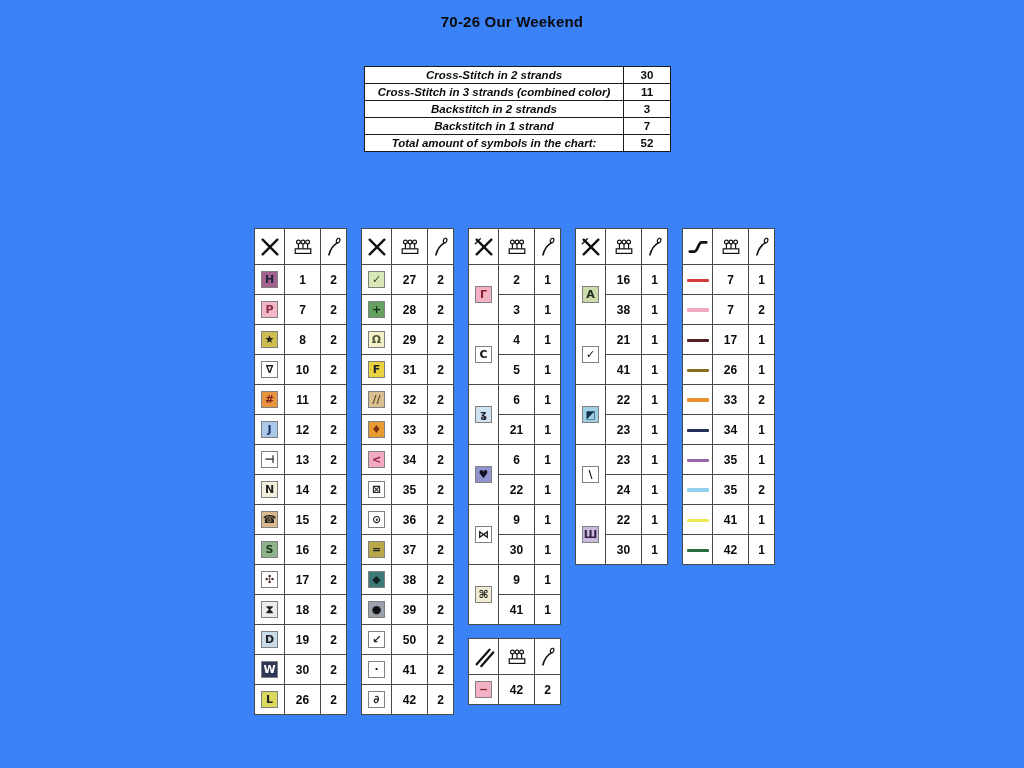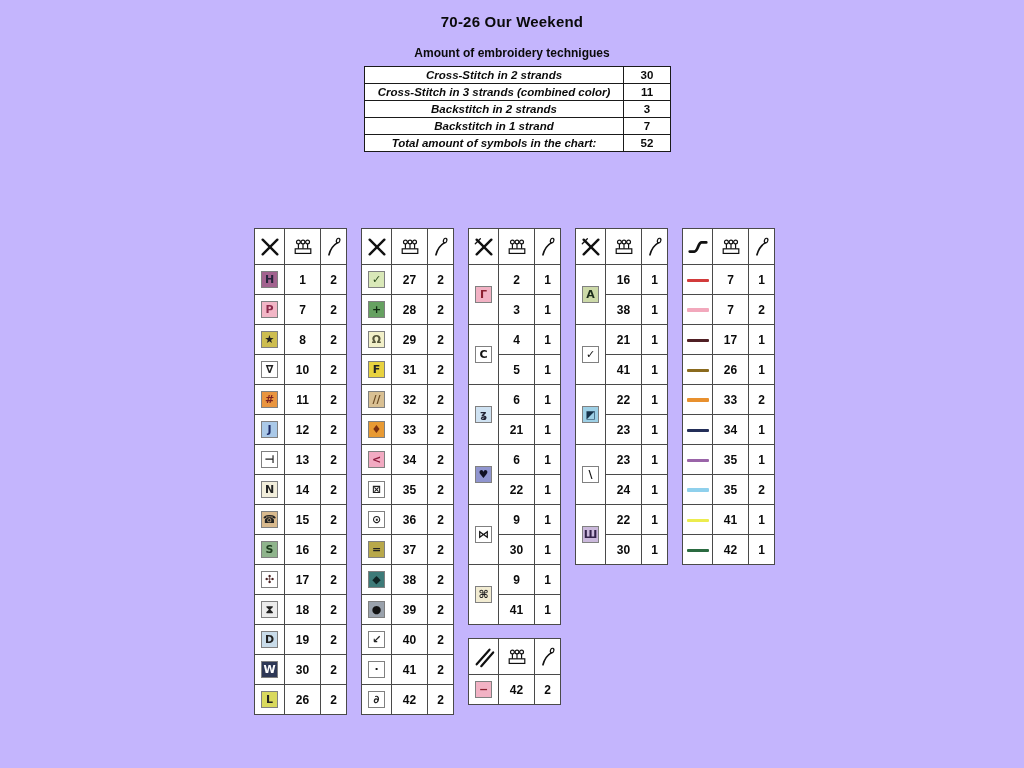--- a/index.html
+++ b/index.html
@@ -1,20 +1,20 @@
 <!DOCTYPE html>
 <html><head>
 <meta charset="utf-8">
 <style>
   html,body{margin:0;padding:0;}
   body{
     width:1024px;height:768px;background:#ffffff;overflow:hidden;position:relative;
     font-family:"Liberation Sans", sans-serif;color:#111;
   }
-  .page{position:absolute;inset:0;background:#c4b5fd;}
+  .page{position:absolute;inset:0;background:#3b82f6;}
   .title{
     position:absolute;top:13px;left:0;width:100%;text-align:center;
     font-size:15px;font-weight:bold;color:#0a0a0a;letter-spacing:.2px;
   }
   .subtitle{
     position:absolute;top:46px;left:0;width:100%;text-align:center;
     font-size:12px;font-weight:bold;color:#0a0a0a;
   }
   table.summary{
     position:absolute;left:364px;top:66px;border-collapse:collapse;background:#fff;
@@ -50,21 +50,20 @@
   }
   .lineswatch{display:inline-block;width:22px;height:3px;vertical-align:middle;border-radius:1px;}
   .hicon{display:inline-block;width:22px;height:24px;vertical-align:middle;}
   .hicon svg{width:100%;height:100%;display:block;}
 </style>
 </head>
 <body>
 
 <div class="page">
   <div class="title">70-26 Our Weekend</div>
-  <div class="subtitle">Amount of embroidery technigues</div>
 
   <table class="summary">
     <tbody>
         <tr>
           <td class="lbl">Cross-Stitch in 2 strands</td>
           <td class="val">30</td>
         </tr>
         <tr>
           <td class="lbl">Cross-Stitch in 3 strands (combined color)</td>
           <td class="val">11</td>
@@ -265,21 +264,21 @@
             <td class="c-num">38</td>
             <td class="c-str">2</td>
           </tr>
           <tr>
             <td class="c-sym"><span class="symbox" style="background: rgb(154, 162, 172); color: rgb(17, 17, 17);">●</span></td>
             <td class="c-num">39</td>
             <td class="c-str">2</td>
           </tr>
           <tr>
             <td class="c-sym"><span class="symbox" style="background: rgb(255, 255, 255); color: rgb(34, 34, 34);">↙</span></td>
-            <td class="c-num">40</td>
+            <td class="c-num">50</td>
             <td class="c-str">2</td>
           </tr>
           <tr>
             <td class="c-sym"><span class="symbox" style="background: rgb(255, 255, 255); color: rgb(17, 17, 17);">·</span></td>
             <td class="c-num">41</td>
             <td class="c-str">2</td>
           </tr>
           <tr>
             <td class="c-sym"><span class="symbox" style="background: rgb(255, 255, 255); color: rgb(34, 34, 34);">∂</span></td>
             <td class="c-num">42</td>

